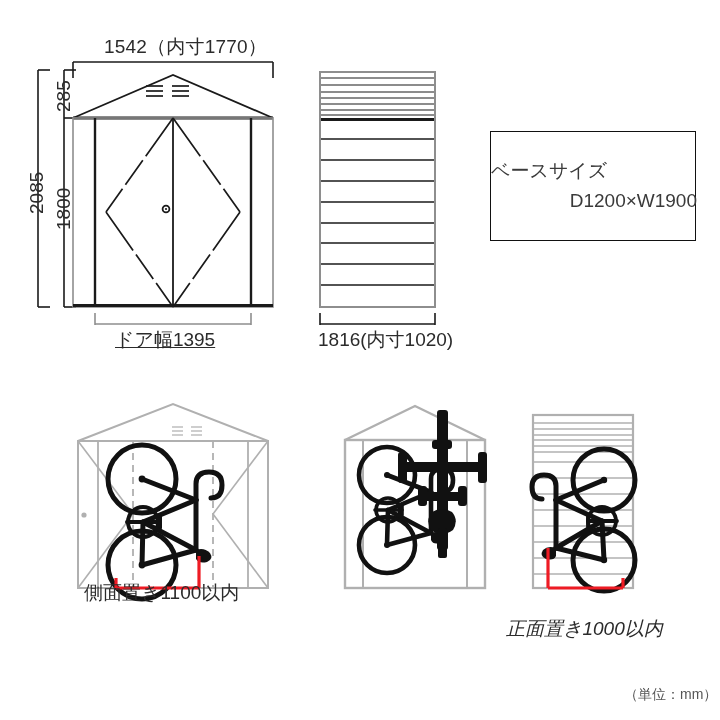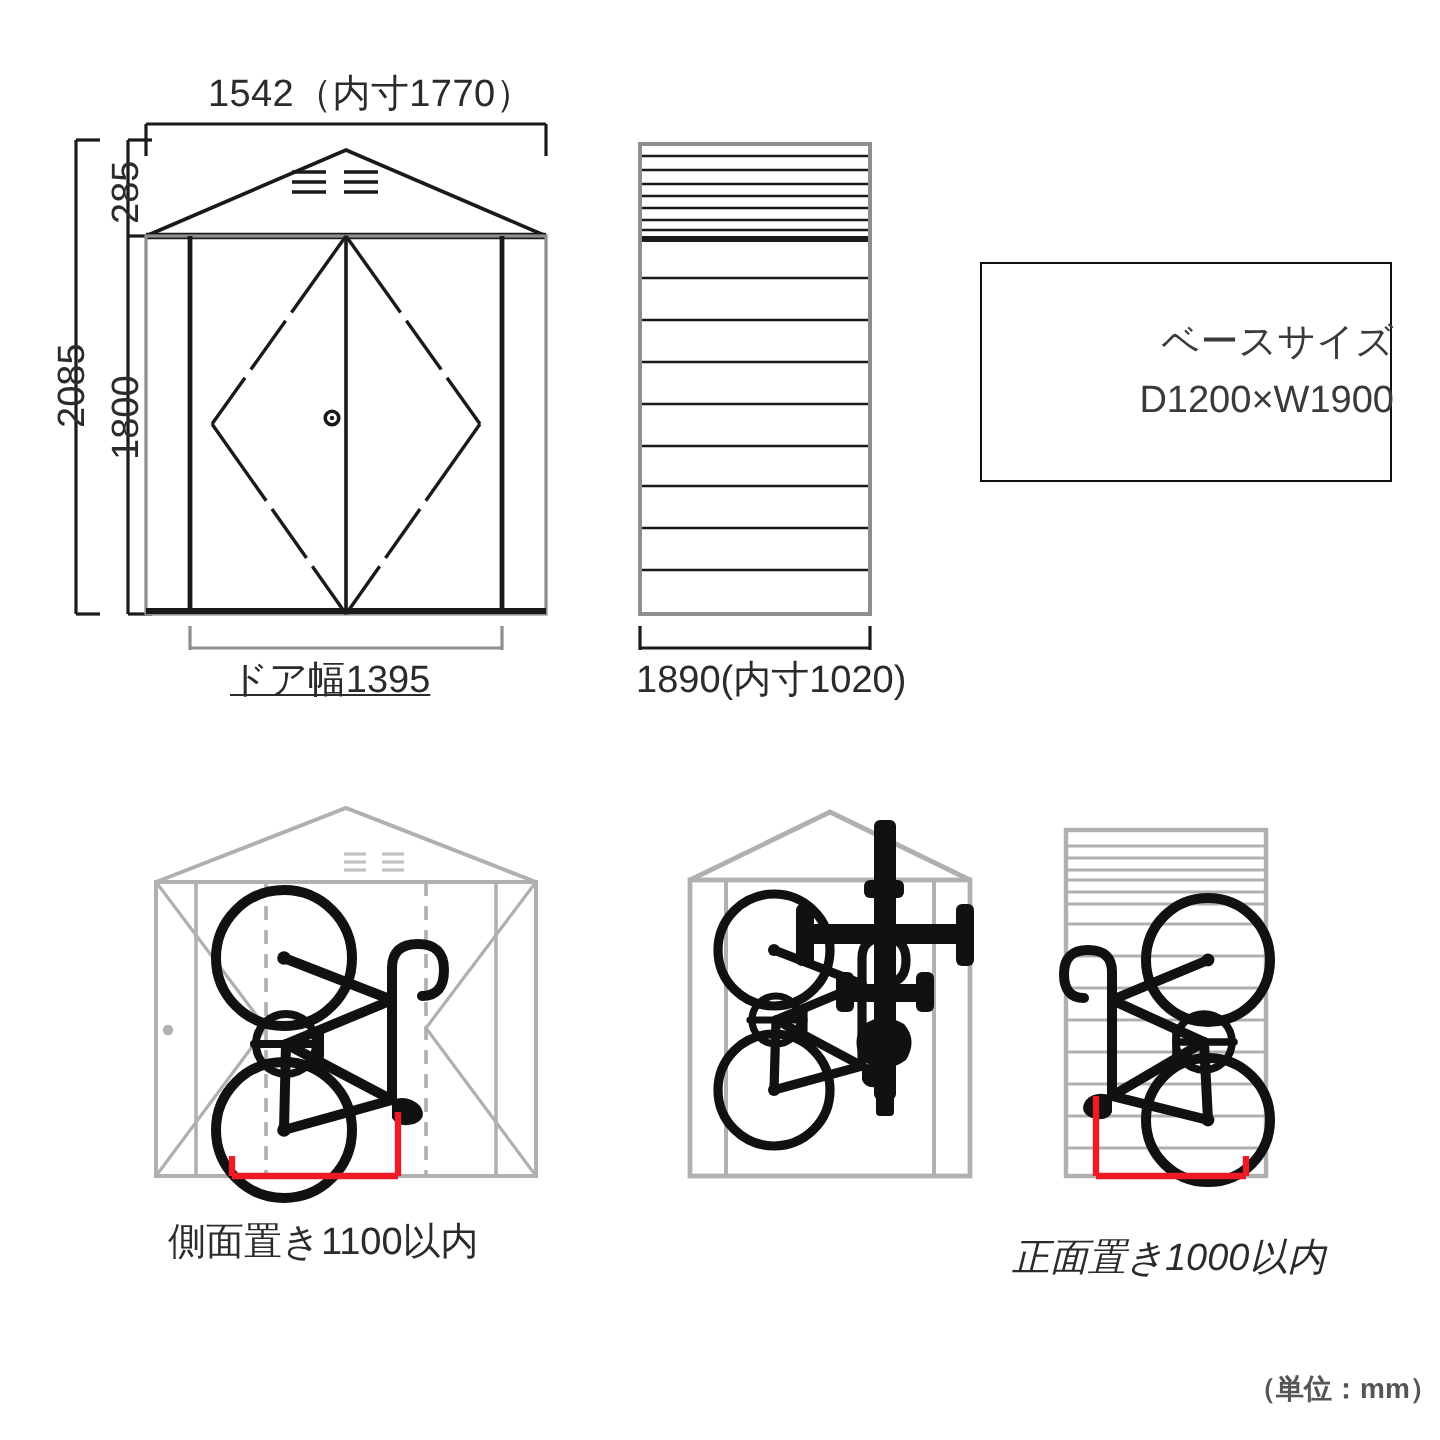--- a/index.html
+++ b/index.html
@@ -295,35 +295,35 @@
       <g stroke="#ee1b24" stroke-width="3.2" fill="none">
         <line x1="548" y1="588" x2="623" y2="588"></line>
         <line x1="548" y1="588" x2="548" y2="548"></line>
         <line x1="623" y1="588" x2="623" y2="578"></line>
       </g>
     </g>
 
   </svg>
 
   <div class="base-box">
-    <div class="txt box-label" style="left:0; top:26px; width:206px; text-align:right;">ベースサイズ</div>
+    <div class="txt box-label" style="left:0; top:26px; width:206px; text-align:left;">ベースサイズ</div>
     <div class="txt box-label" style="left:0; top:58px; width:206px; text-align:right;">D1200×W1900</div>
   </div>
 
   <div class="txt dim-label" style="left:104px; top:34px;">1542（内寸1770）</div>
 
   <div class="txt dim-label-v" style="left:26px; top:214px;">2085</div>
 
   <div class="txt dim-label-v" style="left:53px; top:112px;">285</div>
 
   <div class="txt dim-label-v" style="left:53px; top:230px;">1800</div>
 
   <div class="txt bottom-label" style="left:115px; top:327px;text-decoration:underline;">ドア幅1395</div>
 
-  <div class="txt bottom-label" style="left:318px; top:327px;">1890(内寸1020)</div>
-
-  <div class="txt bottom-label" style="left:84px; top:608px;">側面置き1100以内</div>
+  <div class="txt bottom-label" style="left:318px; top:327px;">1816(内寸1020)</div>
+
+  <div class="txt bottom-label" style="left:84px; top:580px;">側面置き1100以内</div>
 
   <div class="txt bottom-label" style="left:506px; top:616px;font-style:italic;">正面置き1000以内</div>
 
-  <div class="txt unit-label" style="left:624px; top:686px;font-weight:bold;">（単位：mm）</div>
+  <div class="txt unit-label" style="left:624px; top:686px;">（単位：mm）</div>
 
 </div>
 
 </body></html>

